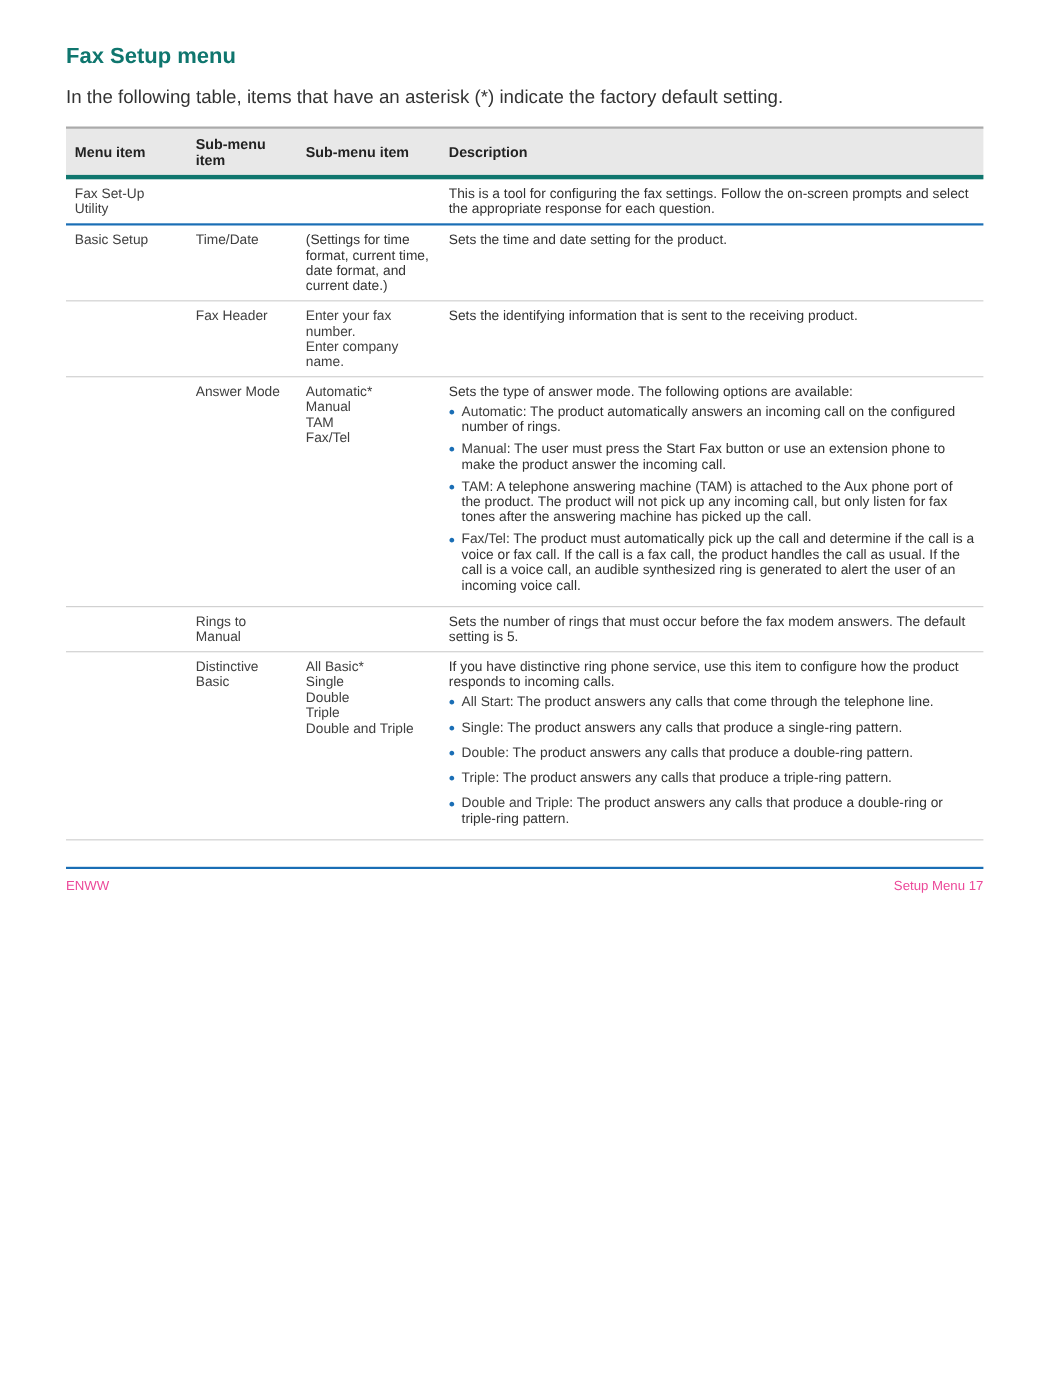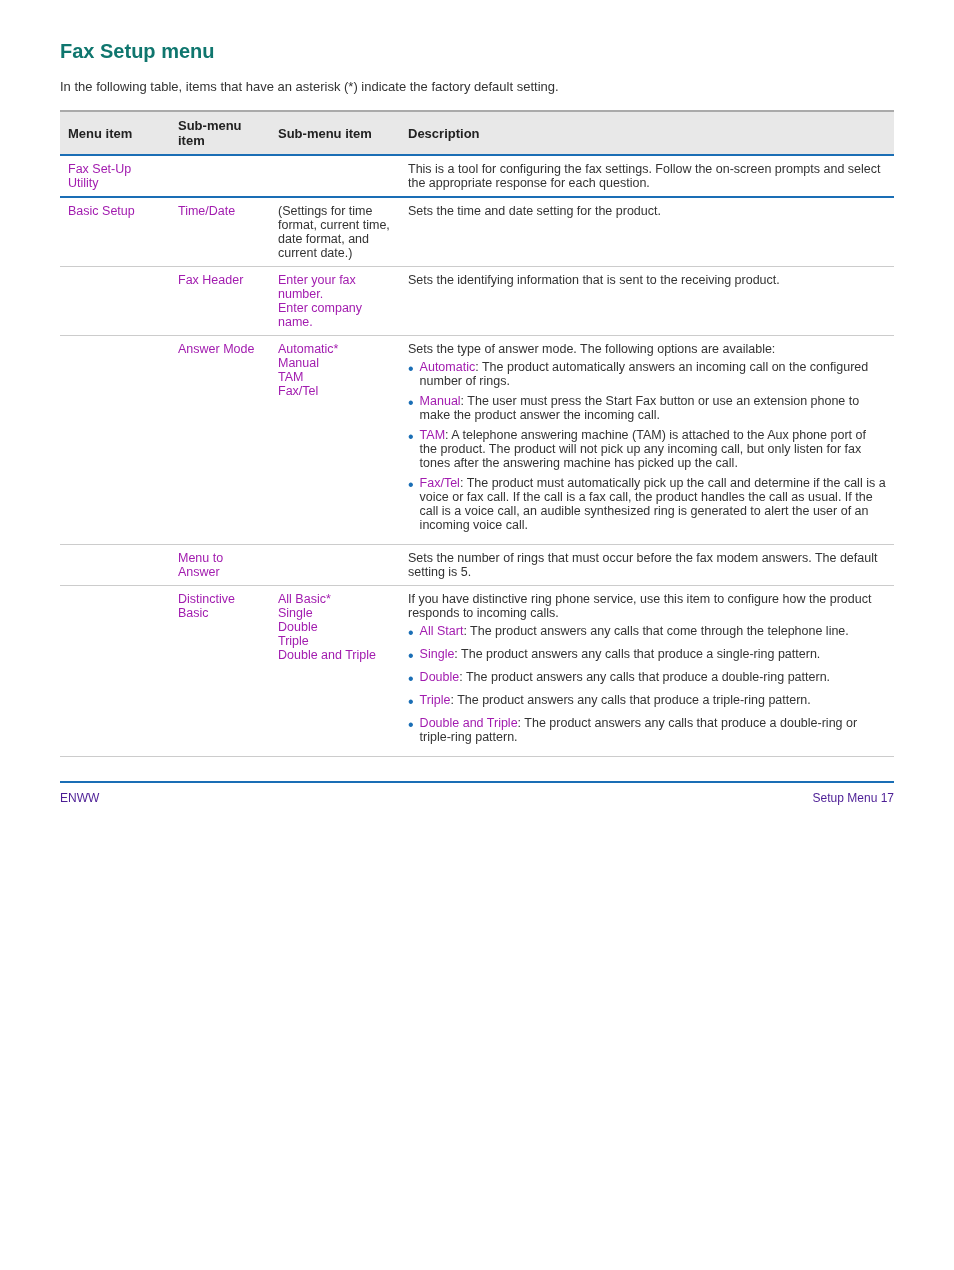--- a/index.html
+++ b/index.html
@@ -12,54 +12,54 @@
       min-height: 1270px;
       padding: 40px 60px 60px 60px;
     }
     h1.page-title {
       color: #0f766e;
       font-size: 20px;
       font-weight: bold;
       margin-bottom: 16px;
     }
     .intro-text {
-      font-size: 13px;
+      font-size: 17px;
       color: #333;
       margin-bottom: 16px;
     }
     table {
       width: 100%;
       border-collapse: collapse;
       font-size: 12.5px;
     }
     thead tr {
       background: #e8e8e8;
       border-top: 2px solid #aaa;
-      border-bottom: 1px solid #0f766e;
+      border-bottom: 4px solid #0f766e;
     }
     thead th {
       text-align: left;
       padding: 6px 8px;
       font-weight: bold;
       font-size: 13px;
       color: #222;
     }
     tbody tr {
       border-bottom: 1px solid #ccc;
       vertical-align: top;
     }
     tbody td {
       padding: 6px 8px;
       vertical-align: top;
     }
     .col-menu { width: 110px; }
     .col-sub1 { width: 100px; }
     .col-sub2 { width: 130px; }
     .col-desc { width: auto; }
-    .link-blue { color: #a21caf; }
+    .link-blue { color: #404040; }
     ul.desc-list {
       list-style: none;
       padding: 0;
       margin-top: 4px;
     }
     ul.desc-list li {
       display: flex;
       align-items: flex-start;
       margin-bottom: 6px;
     }
@@ -71,21 +71,21 @@
       flex-shrink: 0;
       margin-top: 1px;
     }
     .footer-bar {
       border-top: 2px solid #1a6eb5;
       margin-top: 24px;
       padding-top: 8px;
       display: flex;
       justify-content: space-between;
       font-size: 12px;
-      color: #4c1d95;
+      color: #ec4899;
     }
   </style>
 </head>
 <body>
 
 <h1 class="page-title">Fax Setup menu</h1>
 <p class="intro-text">In the following table, items that have an asterisk (*) indicate the factory default setting.</p>
 
 <table>
   <thead>
@@ -142,21 +142,21 @@
             </li>
             <li>
               <span class="bullet">•</span>
               <span><span class="link-blue" style="font-weight: normal;">Fax/Tel</span>: The product must automatically pick up the call and determine if the call is a voice or fax call. If the call is a fax call, the product handles the call as usual. If the call is a voice call, an audible synthesized ring is generated to alert the user of an incoming voice call.</span>
             </li>
           </ul>
         </td>
       </tr>
       <tr>
         <td class="col-menu"></td>
-        <td class="col-sub1"><span class="link-blue">Menu to Answer</span></td>
+        <td class="col-sub1"><span class="link-blue">Rings to Manual</span></td>
         <td class="col-sub2"></td>
         <td class="col-desc">
           <p>Sets the number of rings that must occur before the fax modem answers. The default setting is 5.</p>
         </td>
       </tr>
       <tr>
         <td class="col-menu"></td>
         <td class="col-sub1"><span class="link-blue">Distinctive Basic</span></td>
         <td class="col-sub2"><span class="link-blue">All Basic*</span><br><span class="link-blue">Single</span><br><span class="link-blue">Double</span><br><span class="link-blue">Triple</span><br><span class="link-blue">Double and Triple</span></td>
         <td class="col-desc">

